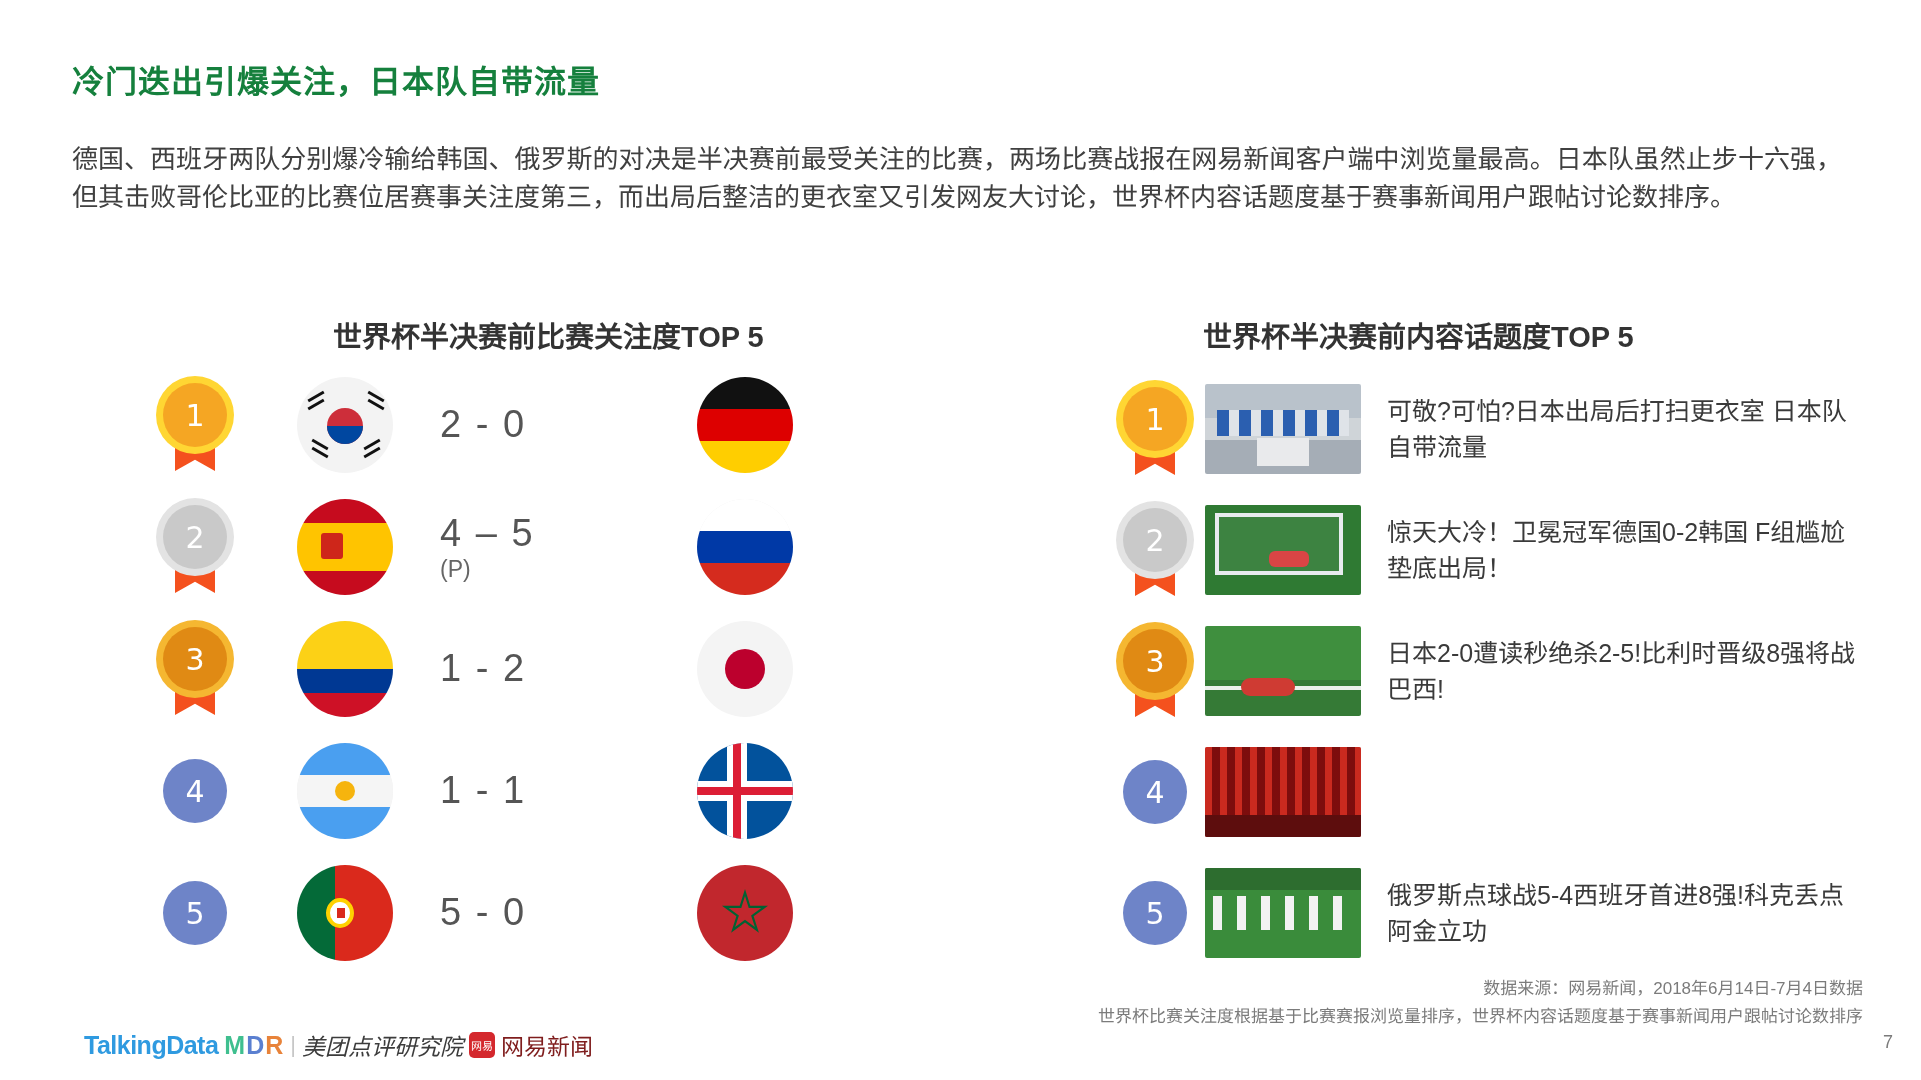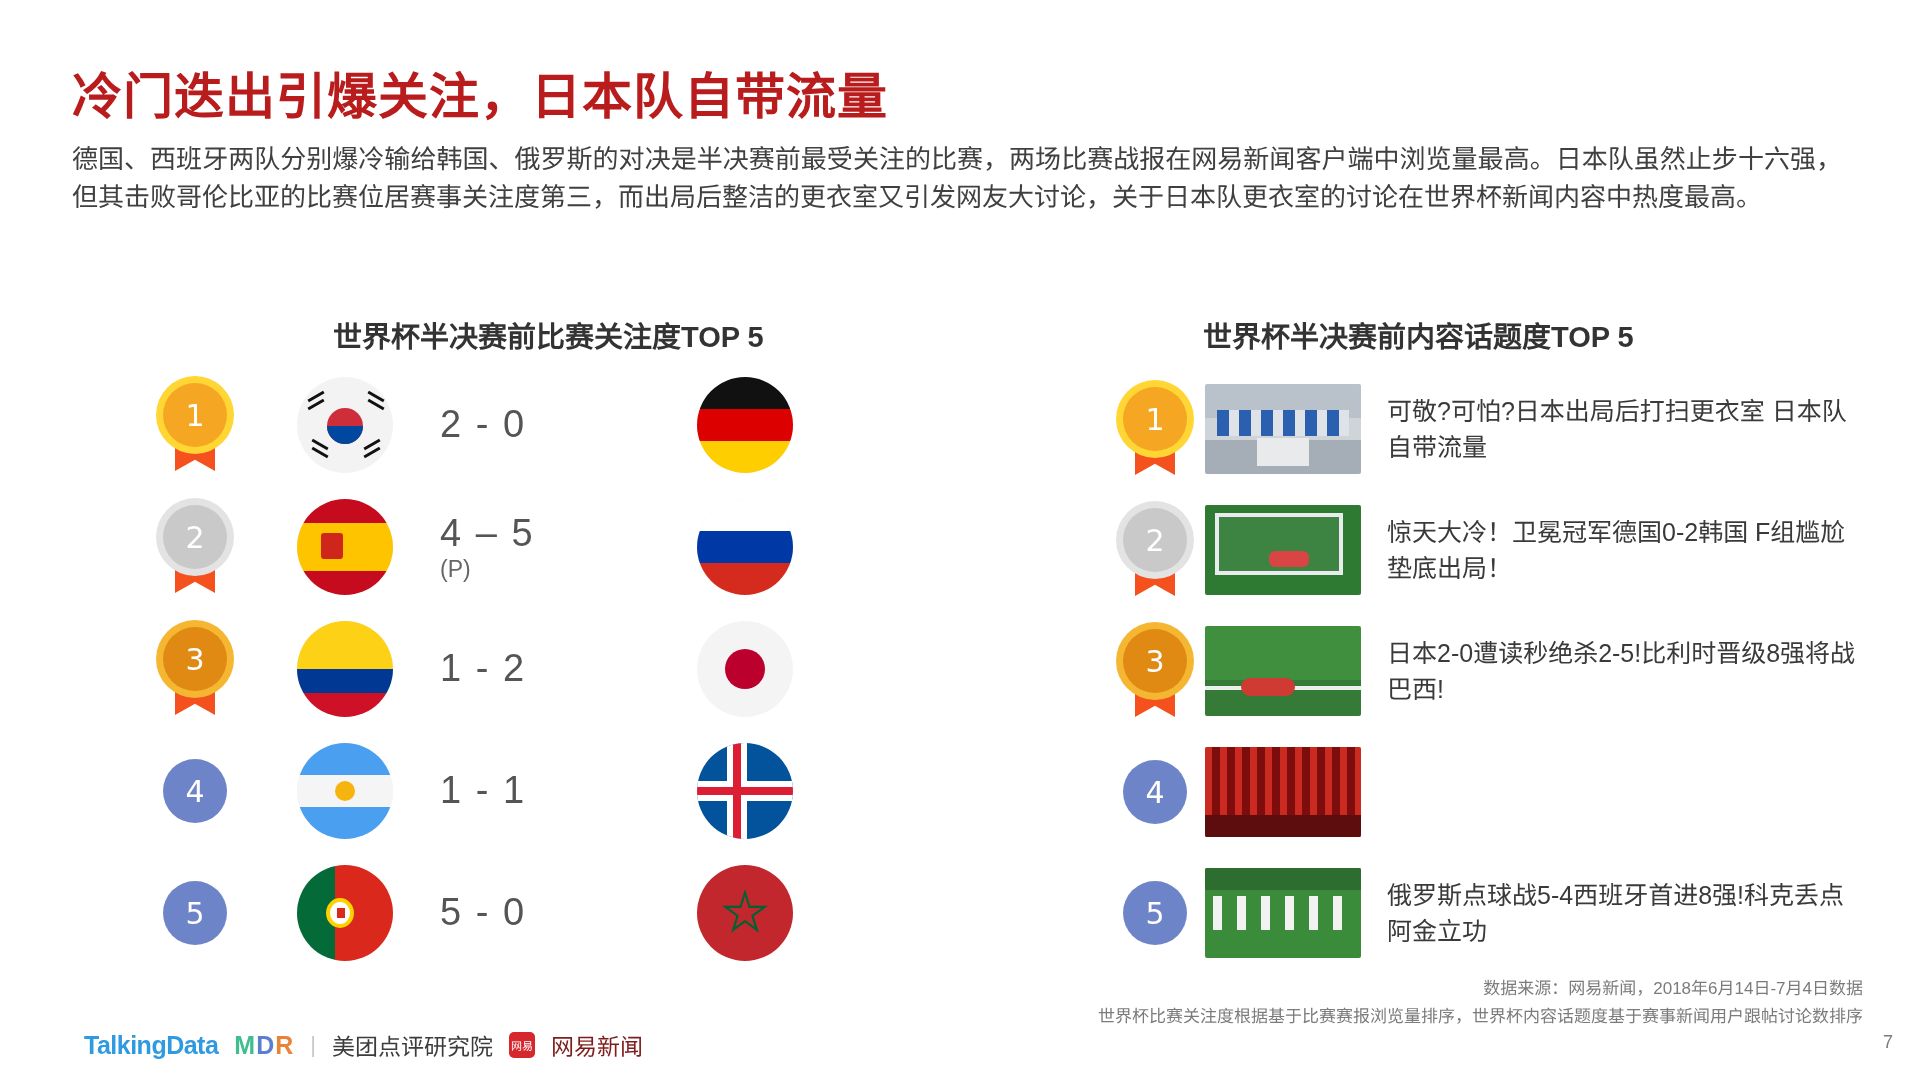--- a/index.html
+++ b/index.html
@@ -14,23 +14,23 @@
     font-family: "Liberation Sans", "DejaVu Sans", sans-serif;
     color: #3c3c3c;
     overflow: hidden;
   }
 
   
   .page-title {
     position: absolute;
     left: 72px;
     top: 56px;
-    font-size: 50px;
+    font-size: 32px;
     font-weight: bold;
-    color: #b91c1c;
+    color: #15803d;
     letter-spacing: 1px;
     white-space: nowrap;
   }
   .lede {
     position: absolute;
     left: 72px;
     top: 140px;
     width: 1770px;
     font-size: 26px;
     line-height: 38px;
@@ -287,41 +287,41 @@
     top: 1032px;
     font-size: 18px;
     color: #7b7b7b;
   }
   .footer-logos {
     position: absolute;
     left: 84px;
     top: 1028px;
     display: flex;
     align-items: center;
-    gap: 16px;
+    gap: 6px;
   }
   .logo-td { font-size: 25px; font-weight: bold; color: #2f9ae0; letter-spacing: -0.5px; }
   .logo-mdr { font-size: 25px; font-weight: bold; letter-spacing: 1px; }
   .logo-mdr .m { color: #3fbf8f; }
   .logo-mdr .d { color: #5a7fd0; }
   .logo-mdr .r { color: #e8833a; }
   .logo-sep { color: #c7c7c7; font-size: 22px; }
-  .logo-mdr-cn { font-size: 23px; color: #3c3c3c; }
+  .logo-mdr-cn { font-size: 23px; color: #3c3c3c; font-style: italic; }
   .logo-netease-badge {
     width: 26px; height: 26px; border-radius: 5px; background: #d4282d;
     display: inline-flex; align-items: center; justify-content: center;
     color: #ffffff; font-size: 11px;
   }
   .logo-netease-cn { font-size: 23px; color: #7f1d1d; }
 </style>
 </head>
 <body>
 
 <div class="page-title">冷门迭出引爆关注，日本队自带流量</div>
-<div class="lede">德国、西班牙两队分别爆冷输给韩国、俄罗斯的对决是半决赛前最受关注的比赛，两场比赛战报在网易新闻客户端中浏览量最高。日本队虽然止步十六强，但其击败哥伦比亚的比赛位居赛事关注度第三，而出局后整洁的更衣室又引发网友大讨论，关于日本队更衣室的讨论在世界杯新闻内容中热度最高。</div>
+<div class="lede">德国、西班牙两队分别爆冷输给韩国、俄罗斯的对决是半决赛前最受关注的比赛，两场比赛战报在网易新闻客户端中浏览量最高。日本队虽然止步十六强，但其击败哥伦比亚的比赛位居赛事关注度第三，而出局后整洁的更衣室又引发网友大讨论，世界杯内容话题度基于赛事新闻用户跟帖讨论数排序。</div>
 
 <div class="section-heading" id="heading-left">世界杯半决赛前比赛关注度TOP 5</div>
 <div class="section-heading" id="heading-right">世界杯半决赛前内容话题度TOP 5</div>
 
 <div class="match-list">
     <div class="match-row">
       <div class="rank-cell">
         <div class="medal gold">
           <div class="ribbon"></div>
           <div class="disc">1</div>

